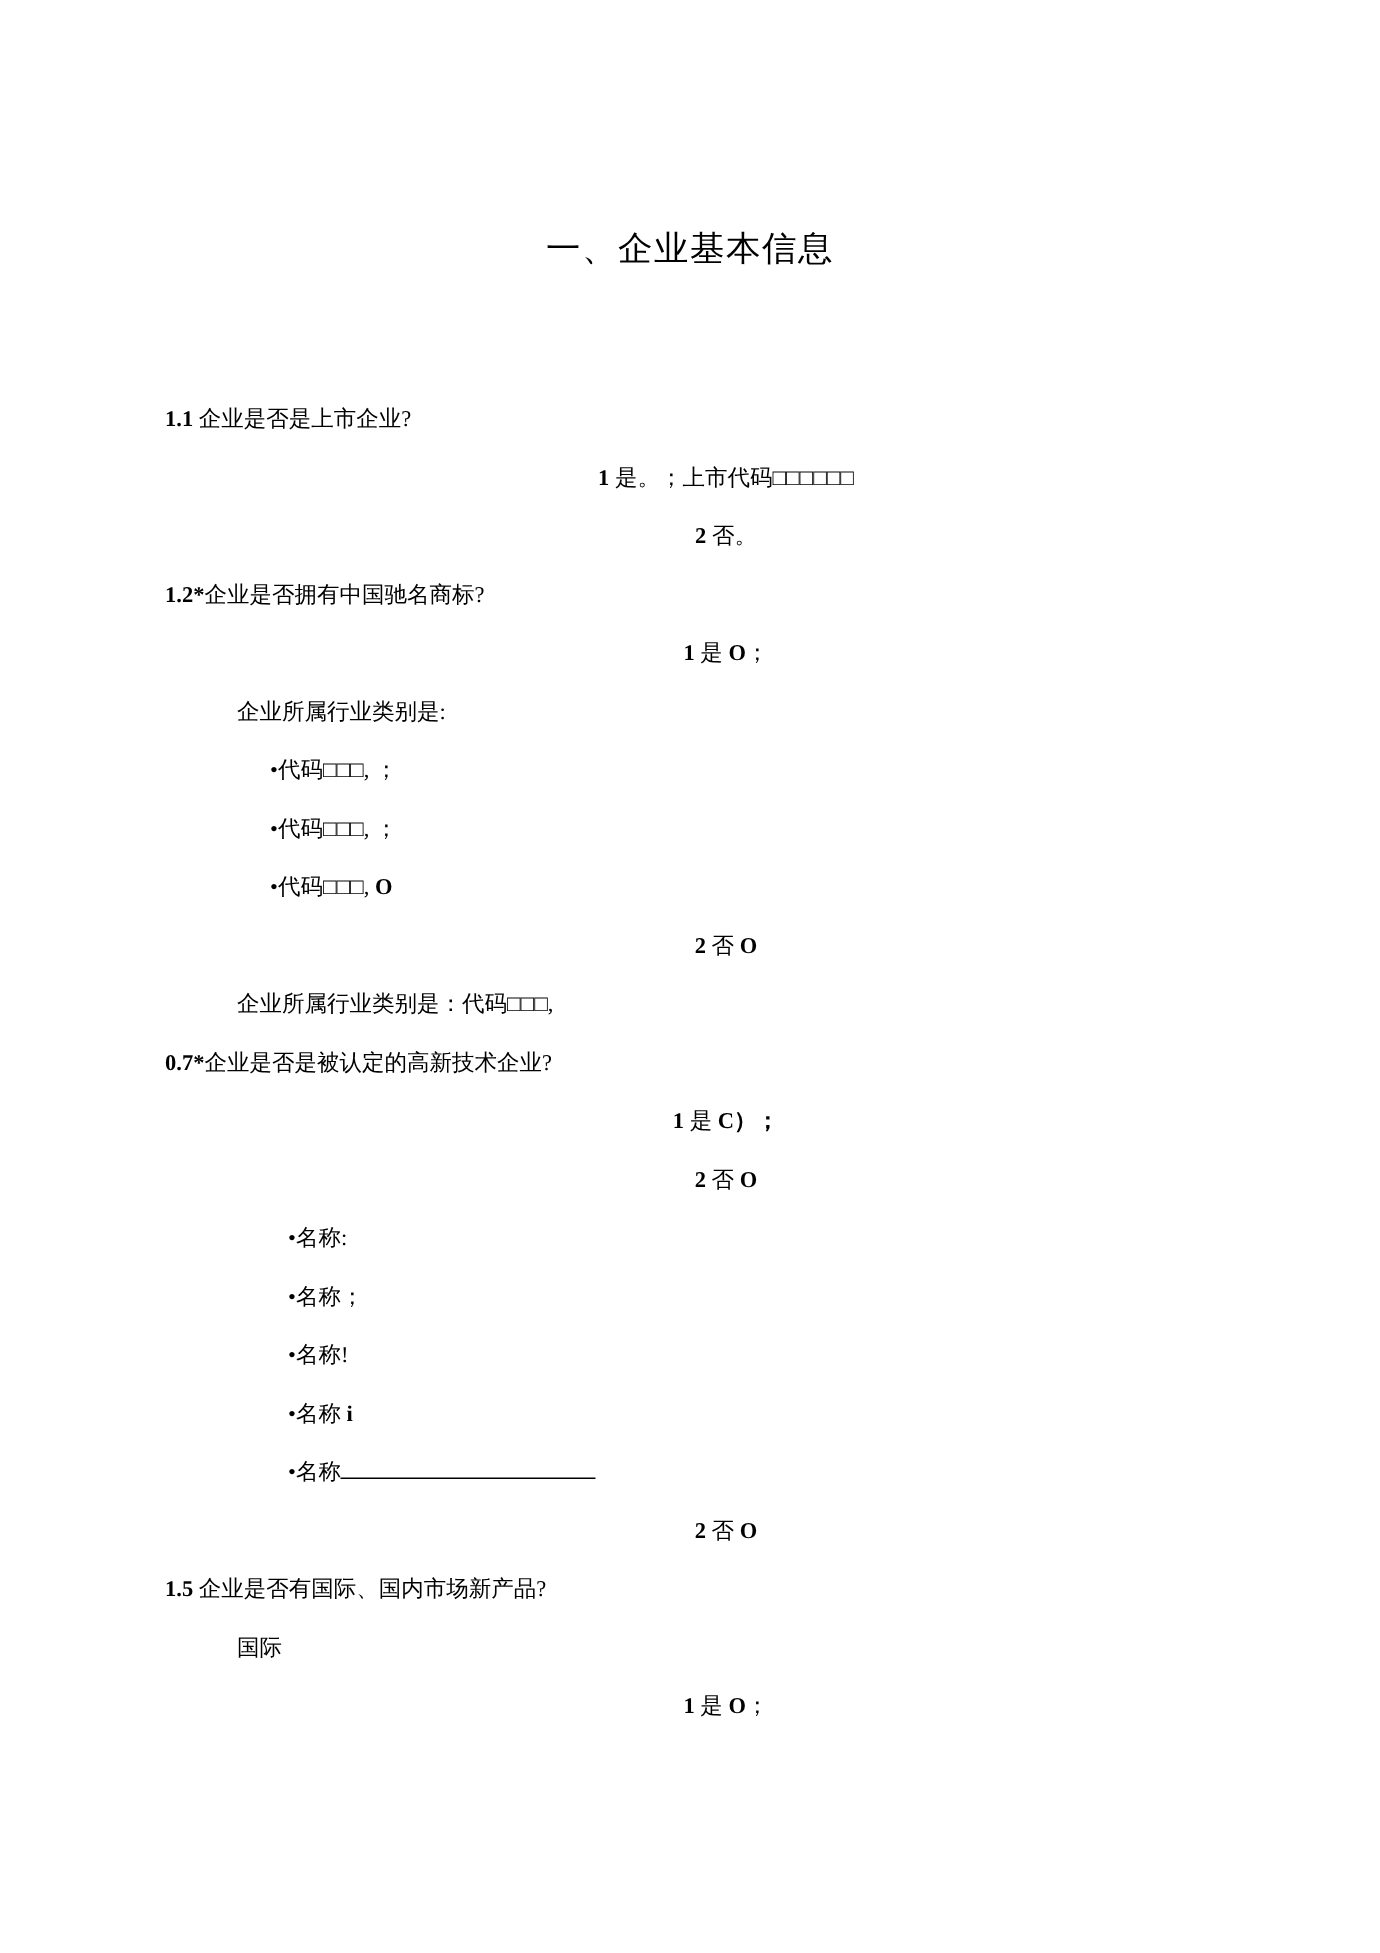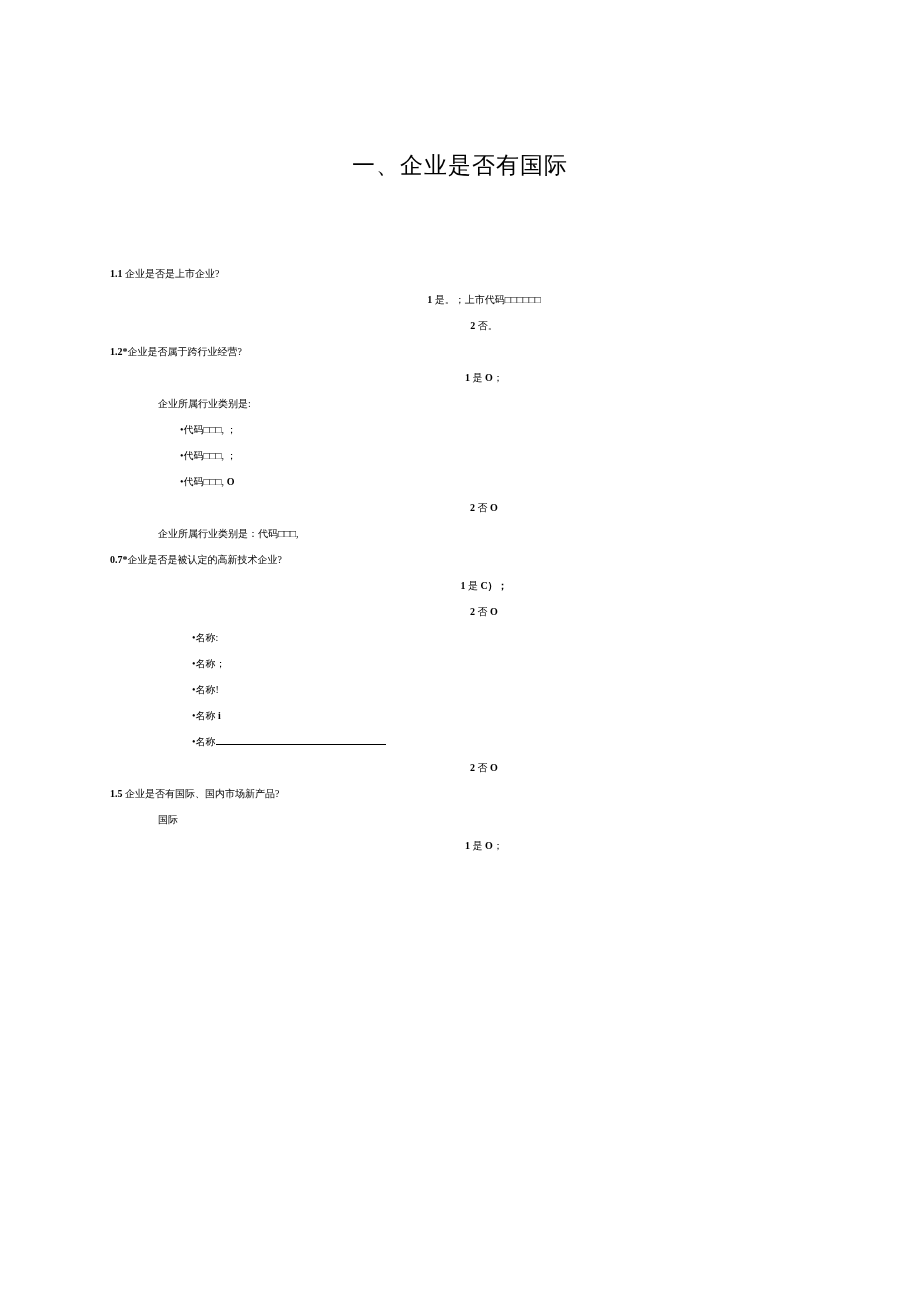--- a/index.html
+++ b/index.html
@@ -14,21 +14,21 @@
     color: #000;
   }
   .title {
     text-align: center;
     font-size: 23px;
     font-weight: normal;
     margin-bottom: 80px;
     letter-spacing: 1px;
   }
   .q {
-    font-size: 10px;
+    font-size: 15px;
     line-height: 2.6;
   }
   .qnum {
     font-weight: bold;
   }
   .opt {
     padding-left: 48px;
     text-align: center;
   }
   .opt-num {
@@ -51,34 +51,34 @@
     border-bottom: 1px solid #000;
     width: 170px;
     vertical-align: baseline;
   }
 </style>
 </head>
 <body>
 
 <div class="page">
 
-  <div class="title">一、企业是否有国际</div>
+  <div class="title">一、企业基本信息</div>
 
   <div class="q">
     <span class="qnum">1.1</span><span> 企业是否是上市企业?</span>
   </div>
   <div class="q opt">
     <span class="opt-num">1</span><span> 是。；上市代码□□□□□□</span>
   </div>
   <div class="q opt">
     <span class="opt-num">2</span><span> 否。</span>
   </div>
 
   <div class="q">
-    <span class="qnum">1.2*</span><span>企业是否属于跨行业经营?</span>
+    <span class="qnum">1.2*</span><span>企业是否拥有中国驰名商标?</span>
   </div>
   <div class="q opt">
     <span class="opt-num">1</span><span> 是 </span><span class="opt-tail">O</span><span>；</span>
   </div>
   <div class="q sub">企业所属行业类别是:</div>
   <div class="q sub2">•代码□□□, ；</div>
   <div class="q sub2">•代码□□□, ；</div>
   <div class="q sub2">
     <span>•代码□□□, </span><span class="opt-tail">O</span>
   </div>

